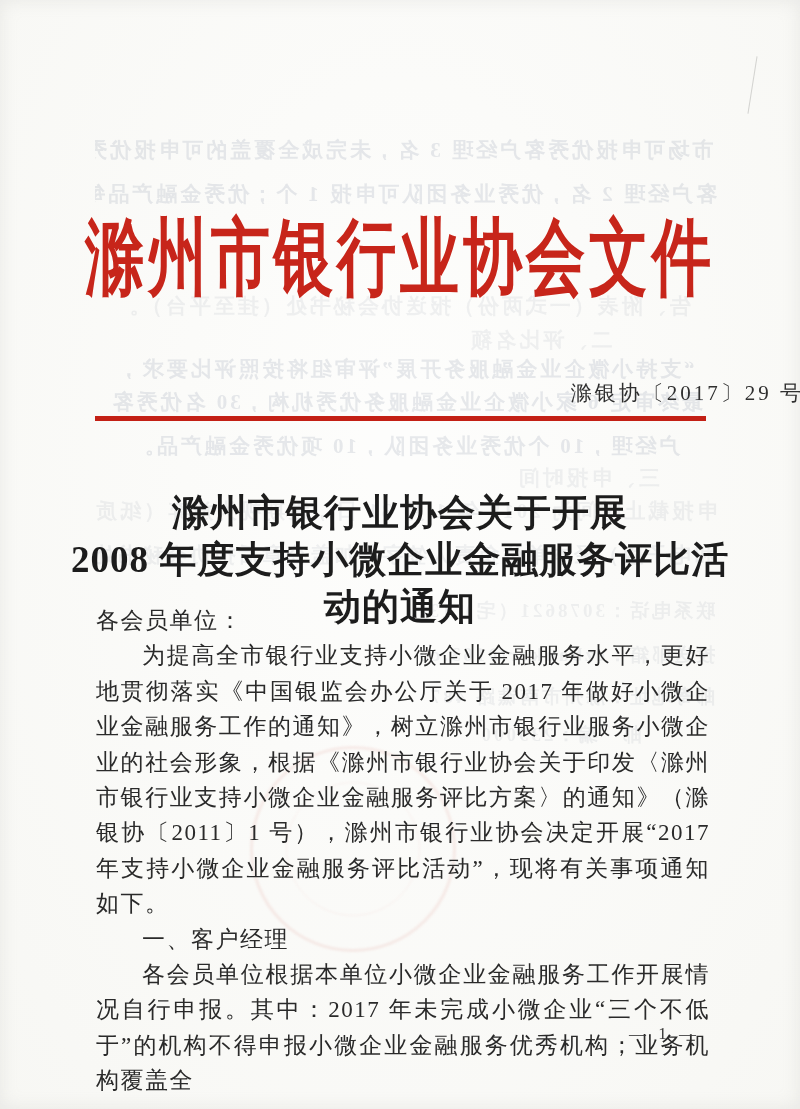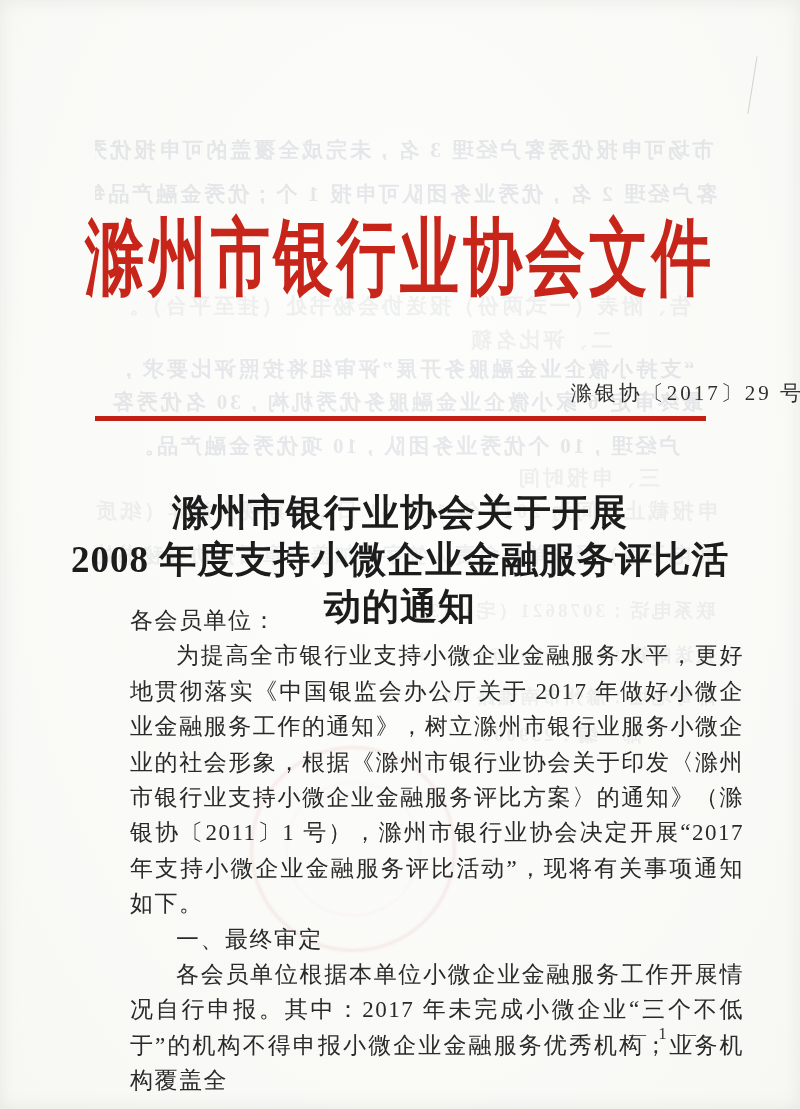--- a/index.html
+++ b/index.html
@@ -104,21 +104,20 @@
   }
   .body-text {
     position: absolute;
     left: 96px; top: 603px;
     width: 614px;
     font-size: 23px;
     line-height: 35.4px;
     color: var(--ink);
     text-align: justify;
     letter-spacing: 1.5px;
-    margin-left: 34px;
   }
   .body-text p { word-break: break-all; text-justify: inter-ideograph; }
   .body-text p.indent { text-indent: 2em; }
   .page-number {
     position: absolute;
     right: 100px; top: 1024px;
     font-size: 17px;
     letter-spacing: 4px;
     color: #3a3a3a;
     white-space: nowrap;
@@ -156,19 +155,19 @@
   <div class="red-divider"></div>
 
   <div class="doc-title">
     <span>滁州市银行业协会关于开展</span><br>
     <span>2008 年度支持小微企业金融服务评比活动的通知</span>
   </div>
 
   <div class="body-text">
     <p>各会员单位：</p>
     <p class="indent">为提高全市银行业支持小微企业金融服务水平，更好地贯彻落实《中国银监会办公厅关于 2017 年做好小微企业金融服务工作的通知》，树立滁州市银行业服务小微企业的社会形象，根据《滁州市银行业协会关于印发〈滁州市银行业支持小微企业金融服务评比方案〉的通知》（滁银协〔2011〕1 号），滁州市银行业协会决定开展“2017 年支持小微企业金融服务评比活动”，现将有关事项通知如下。</p>
-    <p class="indent">一、最终审定</p>
+    <p class="indent">一、客户经理</p>
     <p class="indent">各会员单位根据本单位小微企业金融服务工作开展情况自行申报。其中：2017 年未完成小微企业“三个不低于”的机构不得申报小微企业金融服务优秀机构；业务机构覆盖全</p>
   </div>
 
   <div class="page-number">— 1 —</div>
 
 </div>
 
 </body></html>

